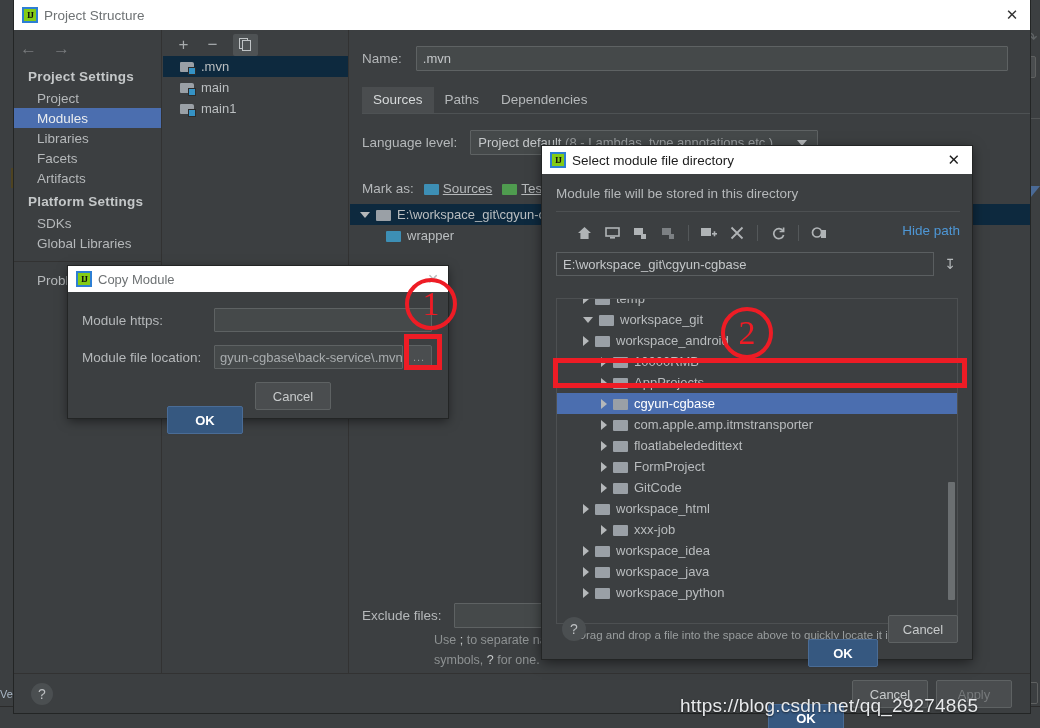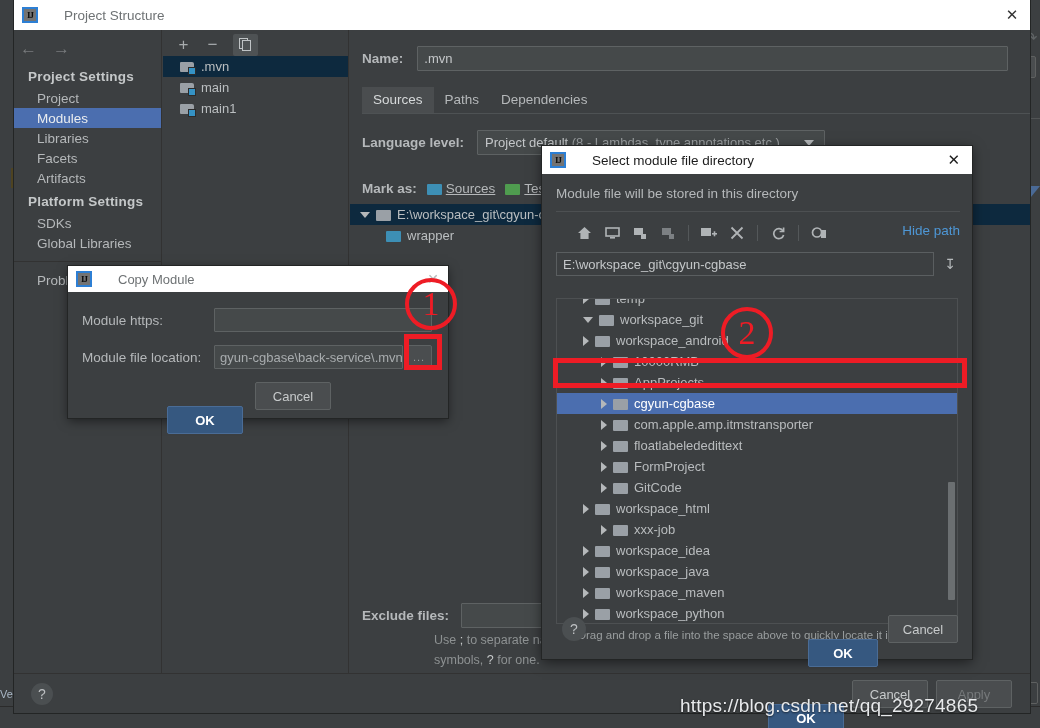--- a/index.html
+++ b/index.html
@@ -81,23 +81,23 @@
   
   .ps-window {
     position: absolute; left: 14px; top: 0px; width: 1016px; height: 713px;
     background: #3c3f41; box-shadow: 0 0 0 1px #232525;
   }
   .ps-title {
     height: 30px; background: #ffffff; display: flex; align-items: center;
     padding: 0 8px; position: relative;
   }
   .ij-logo {
-    width: 16px; height: 16px; background: #737373;
+    width: 16px; height: 16px; background: #84cc16;
     border: 2px solid #2d7fd4; display: inline-flex;
-    align-items: center; justify-content: center; margin-right: 26px;
+    align-items: center; justify-content: center; margin-right: 6px;
     flex: 0 0 auto;
   }
   .ij-logo span {
     font-family: "Liberation Serif", serif; font-size: 9px;
     font-weight: bold; color: #0c0c0c; line-height: 1; letter-spacing: -1px;
   }
   .ij-logo::after {
     content: ""; position: absolute;
   }
   .ps-title-text { color: #6e7274; font-size: 13.5px; }
@@ -152,21 +152,21 @@
   .fold-mod::after {
     content: ""; position: absolute; left: 8px; top: 6px; width: 6px; height: 6px;
     background: #3592c4; border: 1px solid #2b2b2b;
   }
 
   
   .ps-content {
     position: absolute; left: 336px; top: 0; right: 0; height: 643px; background: #3c3f41;
   }
   .name-row { display: flex; align-items: center; padding: 16px 16px 0 12px; gap: 14px; }
-  .lbl { color: #b5b8ba; font-size: 13.5px; white-space: nowrap; font-weight: bold; }
+  .lbl { color: #b5b8ba; font-size: 13.5px; white-space: nowrap; }
   .txtfield {
     background: #45494a; border: 1px solid #5e6263; height: 25px;
     color: #c4c7c9; font-size: 13px; display: flex; align-items: center;
     padding: 0 6px; border-radius: 1px;
   }
   .tabs {
     display: flex; margin: 16px 0 0 12px; border-bottom: 1px solid #4e5254;
     width: calc(100% - 12px);
   }
   .tab {
@@ -660,25 +660,20 @@
         <span>workspace_idea</span>
       </div>
       <div class="tr" style="padding-left:26px">
         <span class="tri-r"></span>
         <span class="fold-grey"></span>
         <span>workspace_java</span>
       </div>
       <div class="tr" style="padding-left:26px">
         <span class="tri-r"></span>
         <span class="fold-grey"></span>
-        <span>workspace_maven</span>
-      </div>
-      <div class="tr" style="padding-left:26px">
-        <span class="tri-r"></span>
-        <span class="fold-grey"></span>
         <span>workspace_python</span>
       </div>
       <div class="sd-scroll"></div>
     </div>
 
     <div class="sd-hint">Drag and drop a file into the space above to quickly locate it in the tree</div>
 
     <div class="sd-footer">
       <span class="sd-help">?</span>
       <span class="sd-btns">

